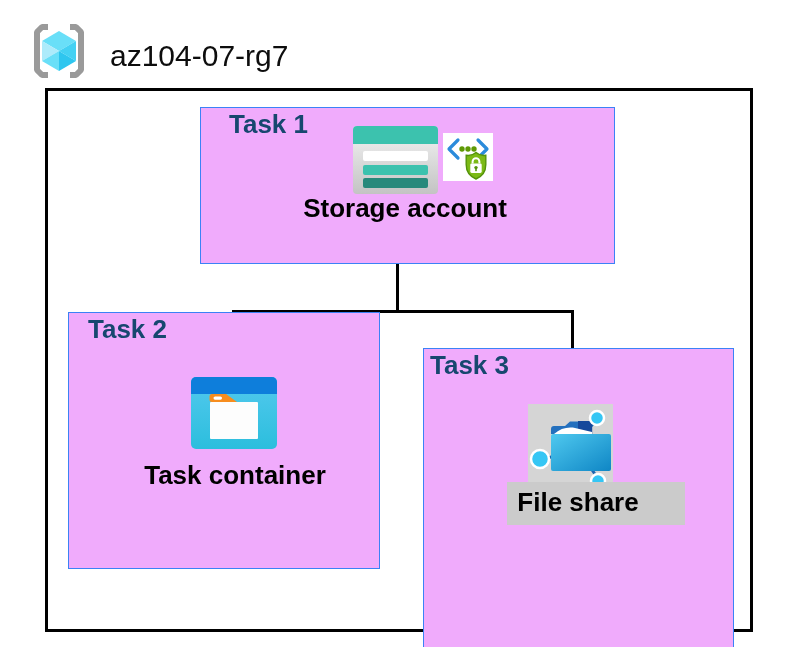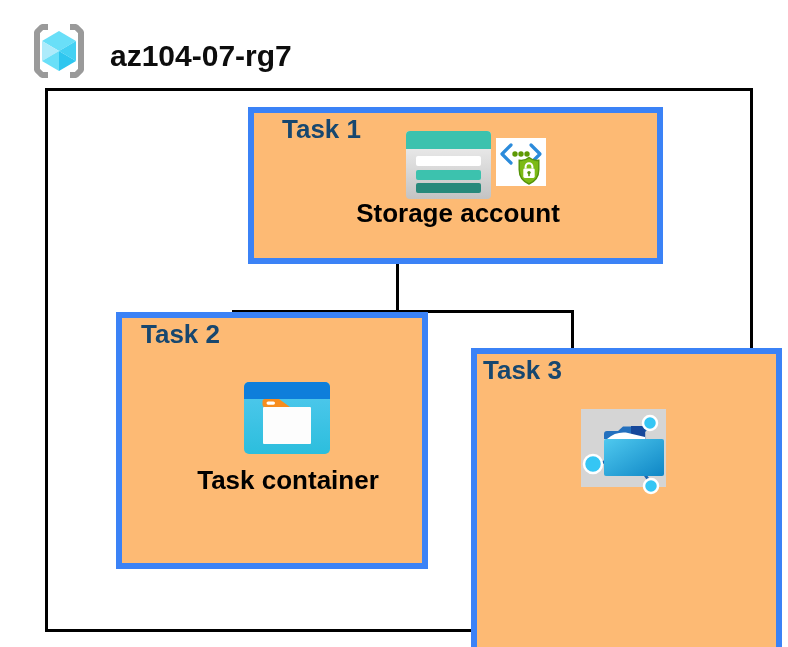--- a/index.html
+++ b/index.html
@@ -1,21 +1,21 @@
 <!DOCTYPE html>
 <html><head>
 <meta charset="utf-8">
 <style>
   html,body{margin:0;padding:0;background:#ffffff;}
   .canvas{position:relative;width:788px;height:647px;background:#ffffff;
           font-family:"Liberation Sans",sans-serif;overflow:hidden;}
   .abs{position:absolute;}
-  .hdr-title{position:absolute;font-weight:bold;font-size:30px;color:#0d0d0d;letter-spacing:0px;}
+  .hdr-title{position:absolute;font-weight:normal;font-size:30px;color:#0d0d0d;letter-spacing:0px;}
   .outer-box{position:absolute;border:3px solid #000;background:#fff;box-sizing:border-box;}
-  .task-box{position:absolute;border:6px solid #3b82f6;background:#fdba74;box-sizing:border-box;margin-left:48px;}
+  .task-box{position:absolute;border:1px solid #3b82f6;background:#f0abfc;box-sizing:border-box;}
   .task-label{position:absolute;font-weight:bold;font-size:26px;color:#17476f;white-space:nowrap;}
   .caption{position:absolute;font-weight:bold;font-size:26px;color:#000;white-space:nowrap;line-height:1.1;}
   .center-x{transform:translateX(-50%);text-align:right;}
   .line{position:absolute;background:#000;}
   .gray-pad{position:absolute;background:#d5d5d5;}
   .gray-label{position:absolute;background:#cbcbcb;}
   svg{display:block;}
 </style>
 </head>
 <body>
@@ -125,15 +125,18 @@
           <rect x="23" y="30" width="60" height="37" rx="2" fill="url(#fsh)"></rect>
           <g fill="#35c6f4" stroke="#ffffff" stroke-width="2.5">
             <circle cx="69" cy="14" r="7"></circle>
             <circle cx="12" cy="55" r="9"></circle>
             <circle cx="70" cy="77" r="7"></circle>
           </g>
         </svg>
       </div>
     </div>
 
+    <div class="gray-label" style="left:83px;top:133px;width:178px;height:43px">
+      <span class="caption center-x" style="left:71px;top:6px">File share</span>
+    </div>
   </div>
 
 </div>
 
 </body></html>

